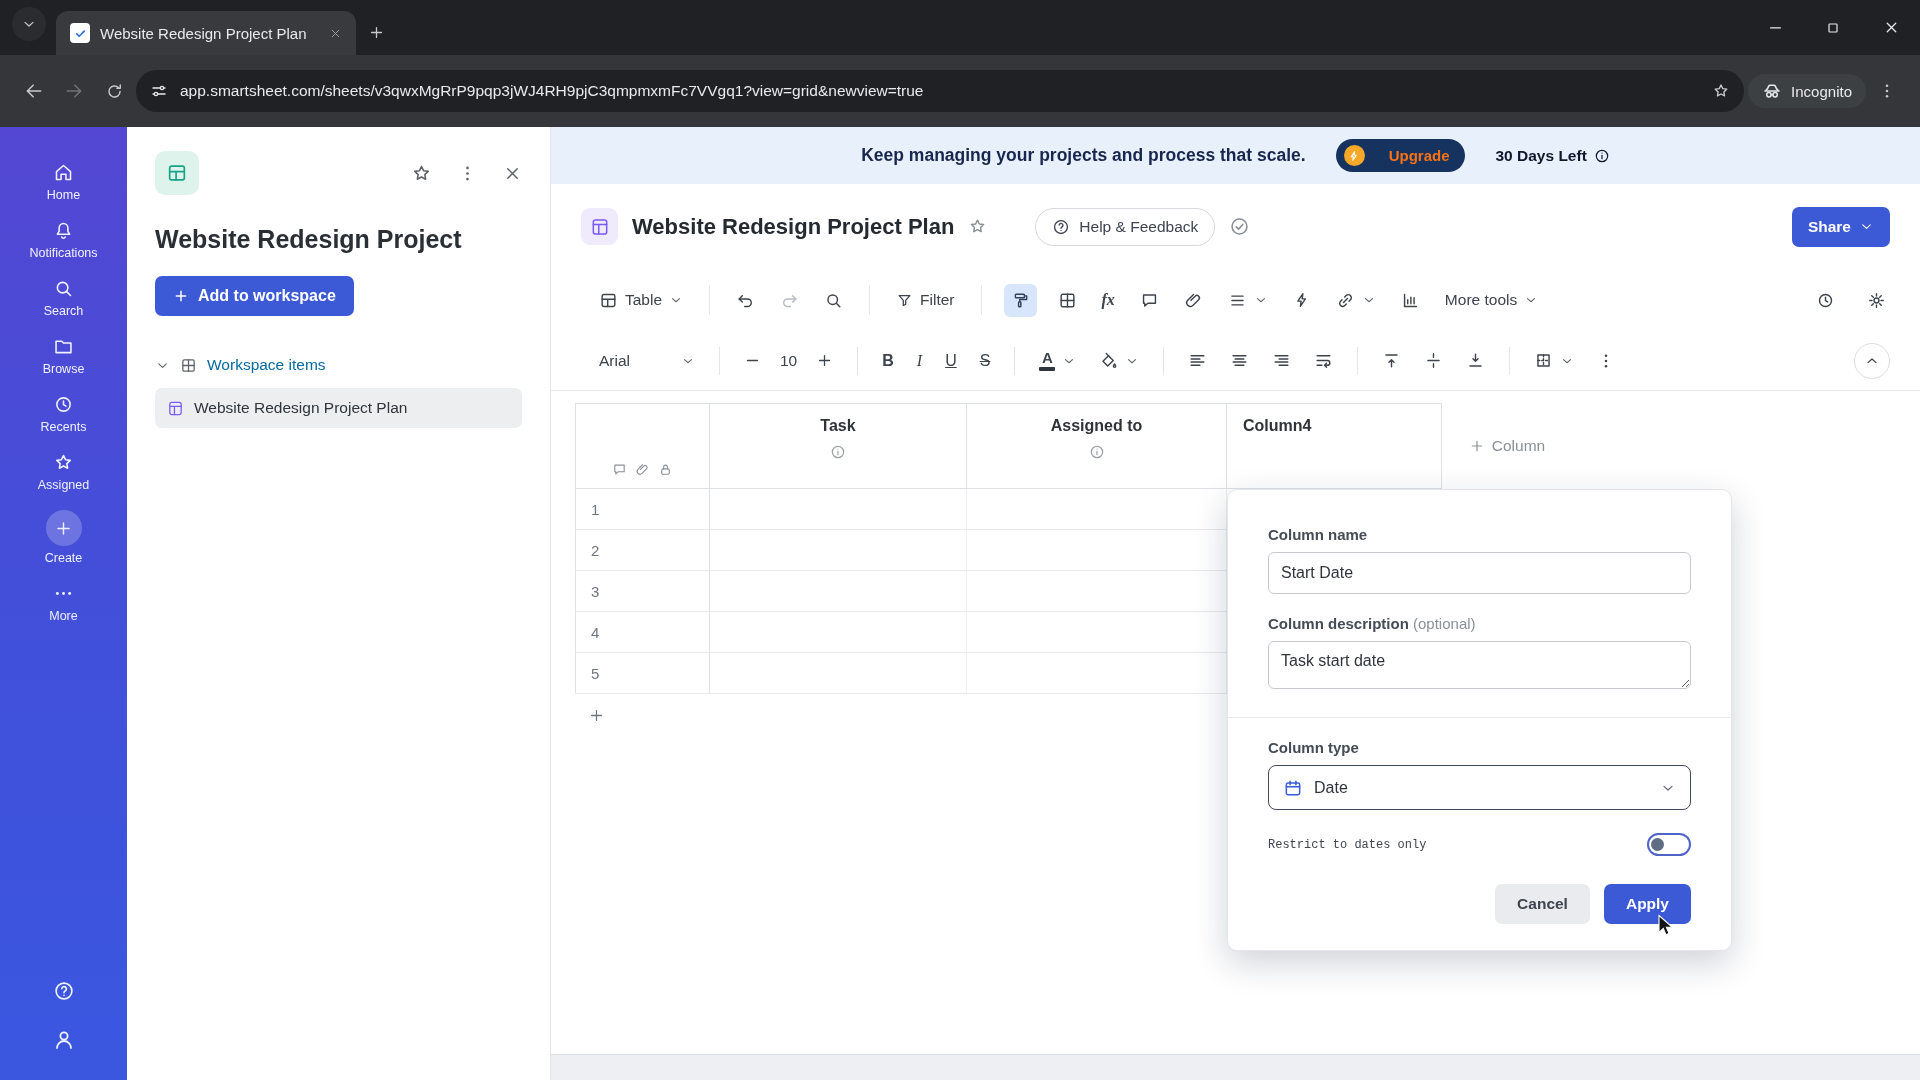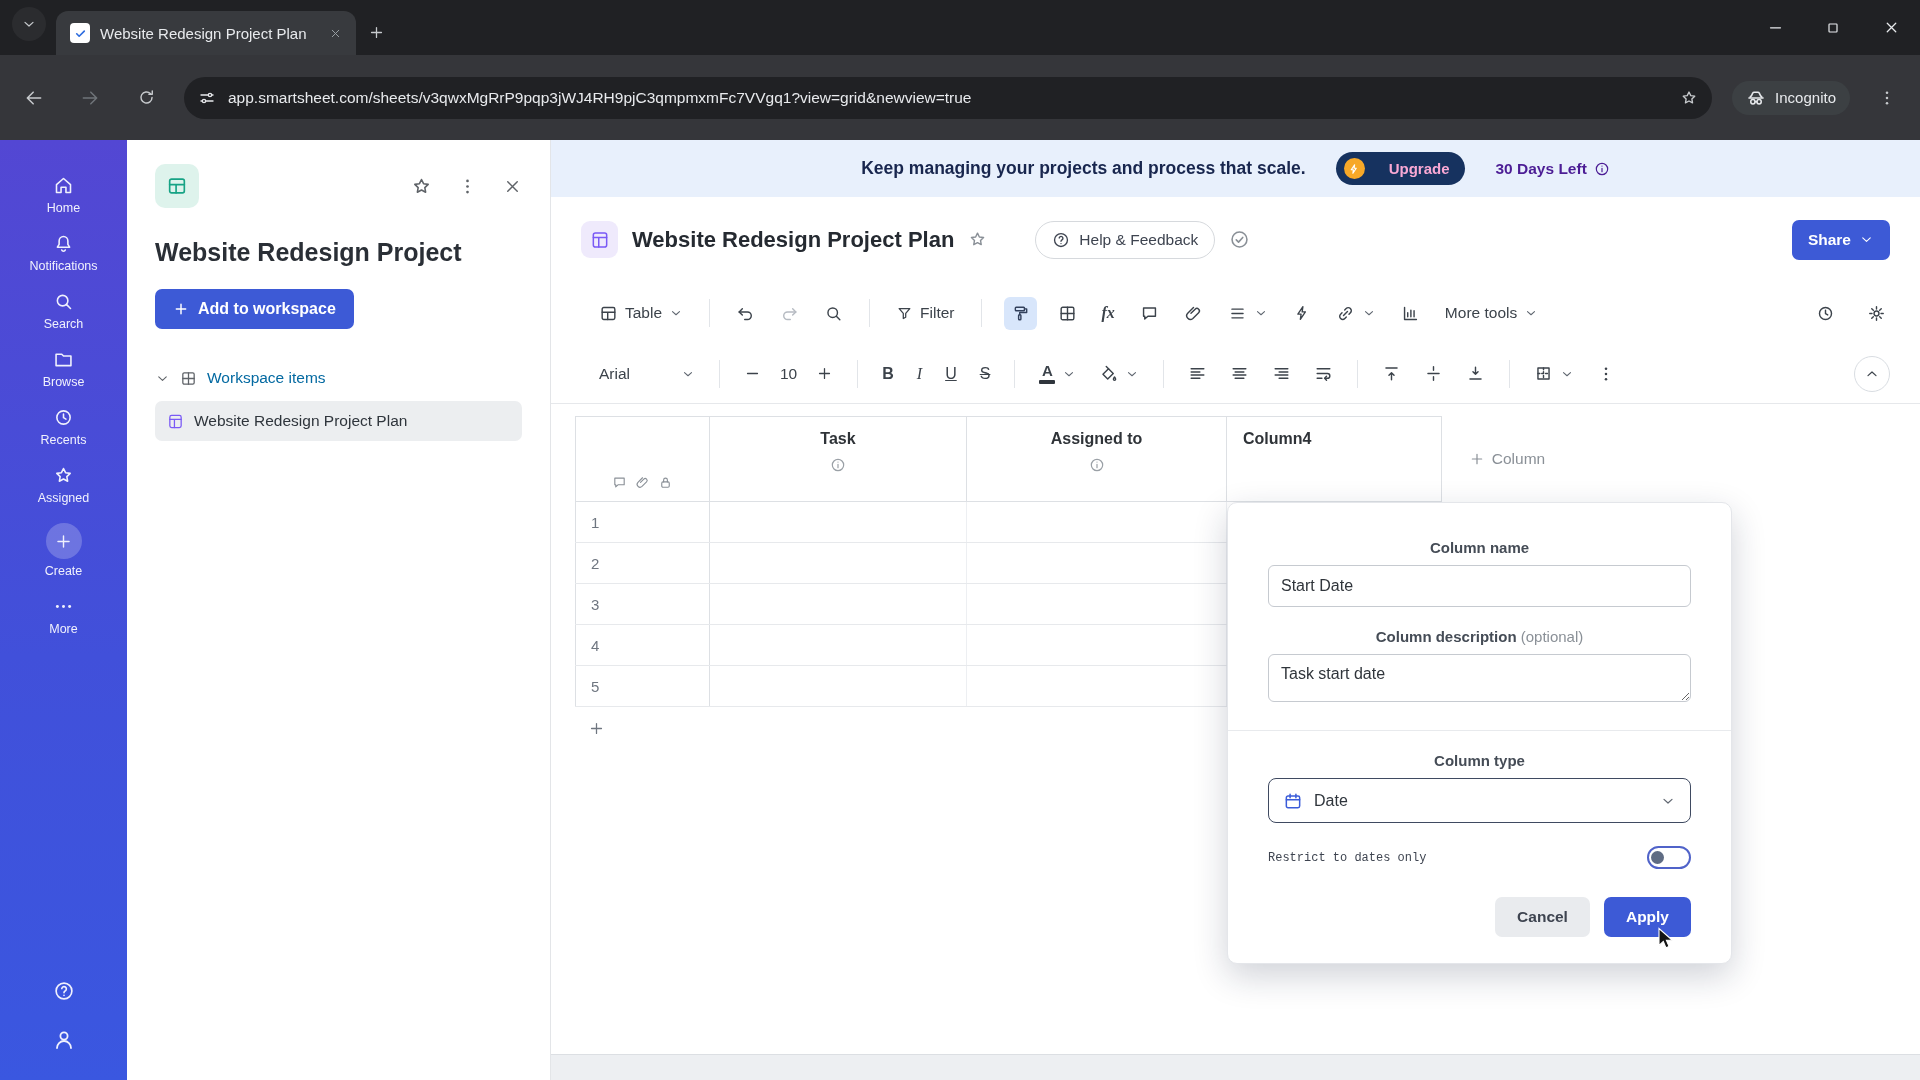--- a/index.html
+++ b/index.html
@@ -21,21 +21,21 @@
     display:flex; align-items:center; justify-content:center; margin:0 10px 8px 12px; align-self:center; }
   .tab { width:300px; height:44px; background:#383a3e; border-radius:12px 12px 0 0; display:flex; align-items:center;
     padding:0 10px 0 14px; gap:10px; color:#e8eaed; }
   .favicon { width:20px; height:20px; border-radius:4px; background:#fff; color:#2d6cdf; display:flex; align-items:center; justify-content:center; flex:0 0 auto; }
   .tab-title { font-size:15px; white-space:nowrap; overflow:hidden; text-overflow:ellipsis; flex:1; }
   .tab-close { color:#9aa0a6; width:22px; height:22px; border-radius:50%; display:flex; align-items:center; justify-content:center; flex:0 0 auto; }
   .newtab { color:#c7cacd; margin:0 0 14px 12px; }
   .win-controls { margin-left:auto; display:flex; align-items:center; align-self:center; color:#e8eaed; }
   .win-btn { width:58px; height:40px; display:flex; align-items:center; justify-content:center; }
 
-  .urlrow { height:85px; background:#35363a; display:flex; align-items:center; padding:0 16px; gap:20px; flex:0 0 auto; }
+  .urlrow { height:72px; background:#35363a; display:flex; align-items:center; padding:0 16px; gap:4px; flex:0 0 auto; }
   .nav-btn { width:36px; height:36px; display:flex; align-items:center; justify-content:center; color:#c7cacd; border-radius:50%; }
   .nav-btn.disabled { color:#6f7479; }
   .omnibox { flex:1; height:42px; background:#202124; border-radius:21px; display:flex; align-items:center; padding:0 14px 0 14px; gap:12px; color:#e8eaed; }
   .omnibox .url { font-size:15.5px; color:#e8eaed; flex:1; white-space:nowrap; overflow:hidden; }
   .incog { display:flex; align-items:center; gap:9px; color:#e8eaed; font-size:15px; background:#3c4043; border-radius:17px; padding:7px 14px;justify-content:center; }
   .kebab-btn { width:34px; height:34px; display:flex; align-items:center; justify-content:center; color:#c7cacd; }
 
   
   .app { flex:1; display:flex; min-height:0; }
 
@@ -63,24 +63,24 @@
     font-size:15.5px; color:#2f353c; }
   .ws-item .ic, .ws-section .sec-ic { color:#7a5af5; }
   .ws-section .chev { color:#5f6368; }
   .ws-section .sec-ic { color:#5f6368; }
 
   
   .main { flex:1; min-width:0; display:flex; flex-direction:column; position:relative; background:#fff; }
 
   .banner { height:57px; flex:0 0 auto; background:#e8f0fc; display:flex; align-items:center; justify-content:center; gap:30px; }
   .banner-msg { font-size:17.5px; font-weight:700; color:#18264e; }
-  .upgrade-btn { display:flex; align-items:center; gap:24px; background:#16325f; color:#f9a8d4; border:none; border-radius:18px;
+  .upgrade-btn { display:flex; align-items:center; gap:24px; background:#16325f; color:#f97316; border:none; border-radius:18px;
     padding:6px 16px 6px 8px; font-size:15px; font-weight:600; }
   .upgrade-orb { width:21px; height:21px; border-radius:50%; background:#f7a828; color:#fff; display:flex; align-items:center; justify-content:center; }
-  .days-left { display:flex; align-items:center; gap:7px; color:#4c1d95; font-size:15.5px; font-weight:700; }
+  .days-left { display:flex; align-items:center; gap:7px; color:#0f172a; font-size:15.5px; font-weight:700; }
 
   .sheet-head { height:85px; flex:0 0 auto; display:flex; align-items:center; padding:0 30px; gap:14px; }
   .sheet-tile { width:37px; height:37px; border-radius:9px; background:#efeafc; color:#7a5af5; display:flex; align-items:center; justify-content:center; }
   .sheet-title { font-size:22px; font-weight:700; color:#252a31; }
   .icon-btn { color:#8a9097; display:flex; align-items:center; justify-content:center; }
   .help-pill { margin-left:34px; display:flex; align-items:center; gap:9px; border:1px solid #d6d9dd; border-radius:20px;
     padding:9px 16px; font-size:15.5px; color:#3e4450; background:#fff; }
   .share-btn { margin-left:auto; display:flex; align-items:center; gap:8px; background:#3d5ad6; color:#fff; border:none;
     border-radius:7px; padding:11px 16px; font-size:15.5px; font-weight:700; }
 
@@ -124,21 +124,21 @@
     display:flex; align-items:center; padding-left:15px; }
   .g-plusrow { display:flex; height:42px; }
   .g-plusrow .rn { width:135px; display:flex; align-items:center; padding-left:13px; color:#6f7680; }
 
   .bottom-strip { position:absolute; left:0; right:0; bottom:0; height:26px; background:#edeff2; border-top:1px solid #dcdfe3; }
 
   
   .dlg { position:absolute; left:676px; top:362px; width:505px; background:#fff; border:1px solid #e4e6ea; border-radius:10px;
     box-shadow:0 12px 34px rgba(20,30,60,.20); padding:36px 0 26px; z-index:20; }
   .dlg .sec { padding:0 40px; }
-  .dlg label { display:block; font-size:15px; font-weight:600; color:#454c56; margin-bottom:9px;text-align:center; }
+  .dlg label { display:block; font-size:15px; font-weight:600; color:#454c56; margin-bottom:9px; }
   .dlg label .opt { font-weight:400; color:#8a9097; }
   .dlg input[type=text] { width:100%; height:42px; border:1px solid #c6cad0; border-radius:6px; font-size:16px; color:#30353b;
     padding:0 12px; font-family:"Liberation Sans", sans-serif; }
   .dlg textarea { width:100%; height:48px; border:1px solid #c6cad0; border-radius:6px; font-size:16px; color:#30353b;
     padding:10px 12px; font-family:"Liberation Sans", sans-serif; resize:both; }
   .dlg .gap { height:21px; }
   .dlg .divider { height:1px; background:#e8eaed; margin:24px 0 21px; }
   .type-select { display:flex; align-items:center; gap:11px; height:45px; border:1.6px solid #3f4a61; border-radius:8px; padding:0 14px; }
   .type-select .cal { color:#3b5cd9; }
   .type-select .val { font-size:16px; color:#2f353c; }

